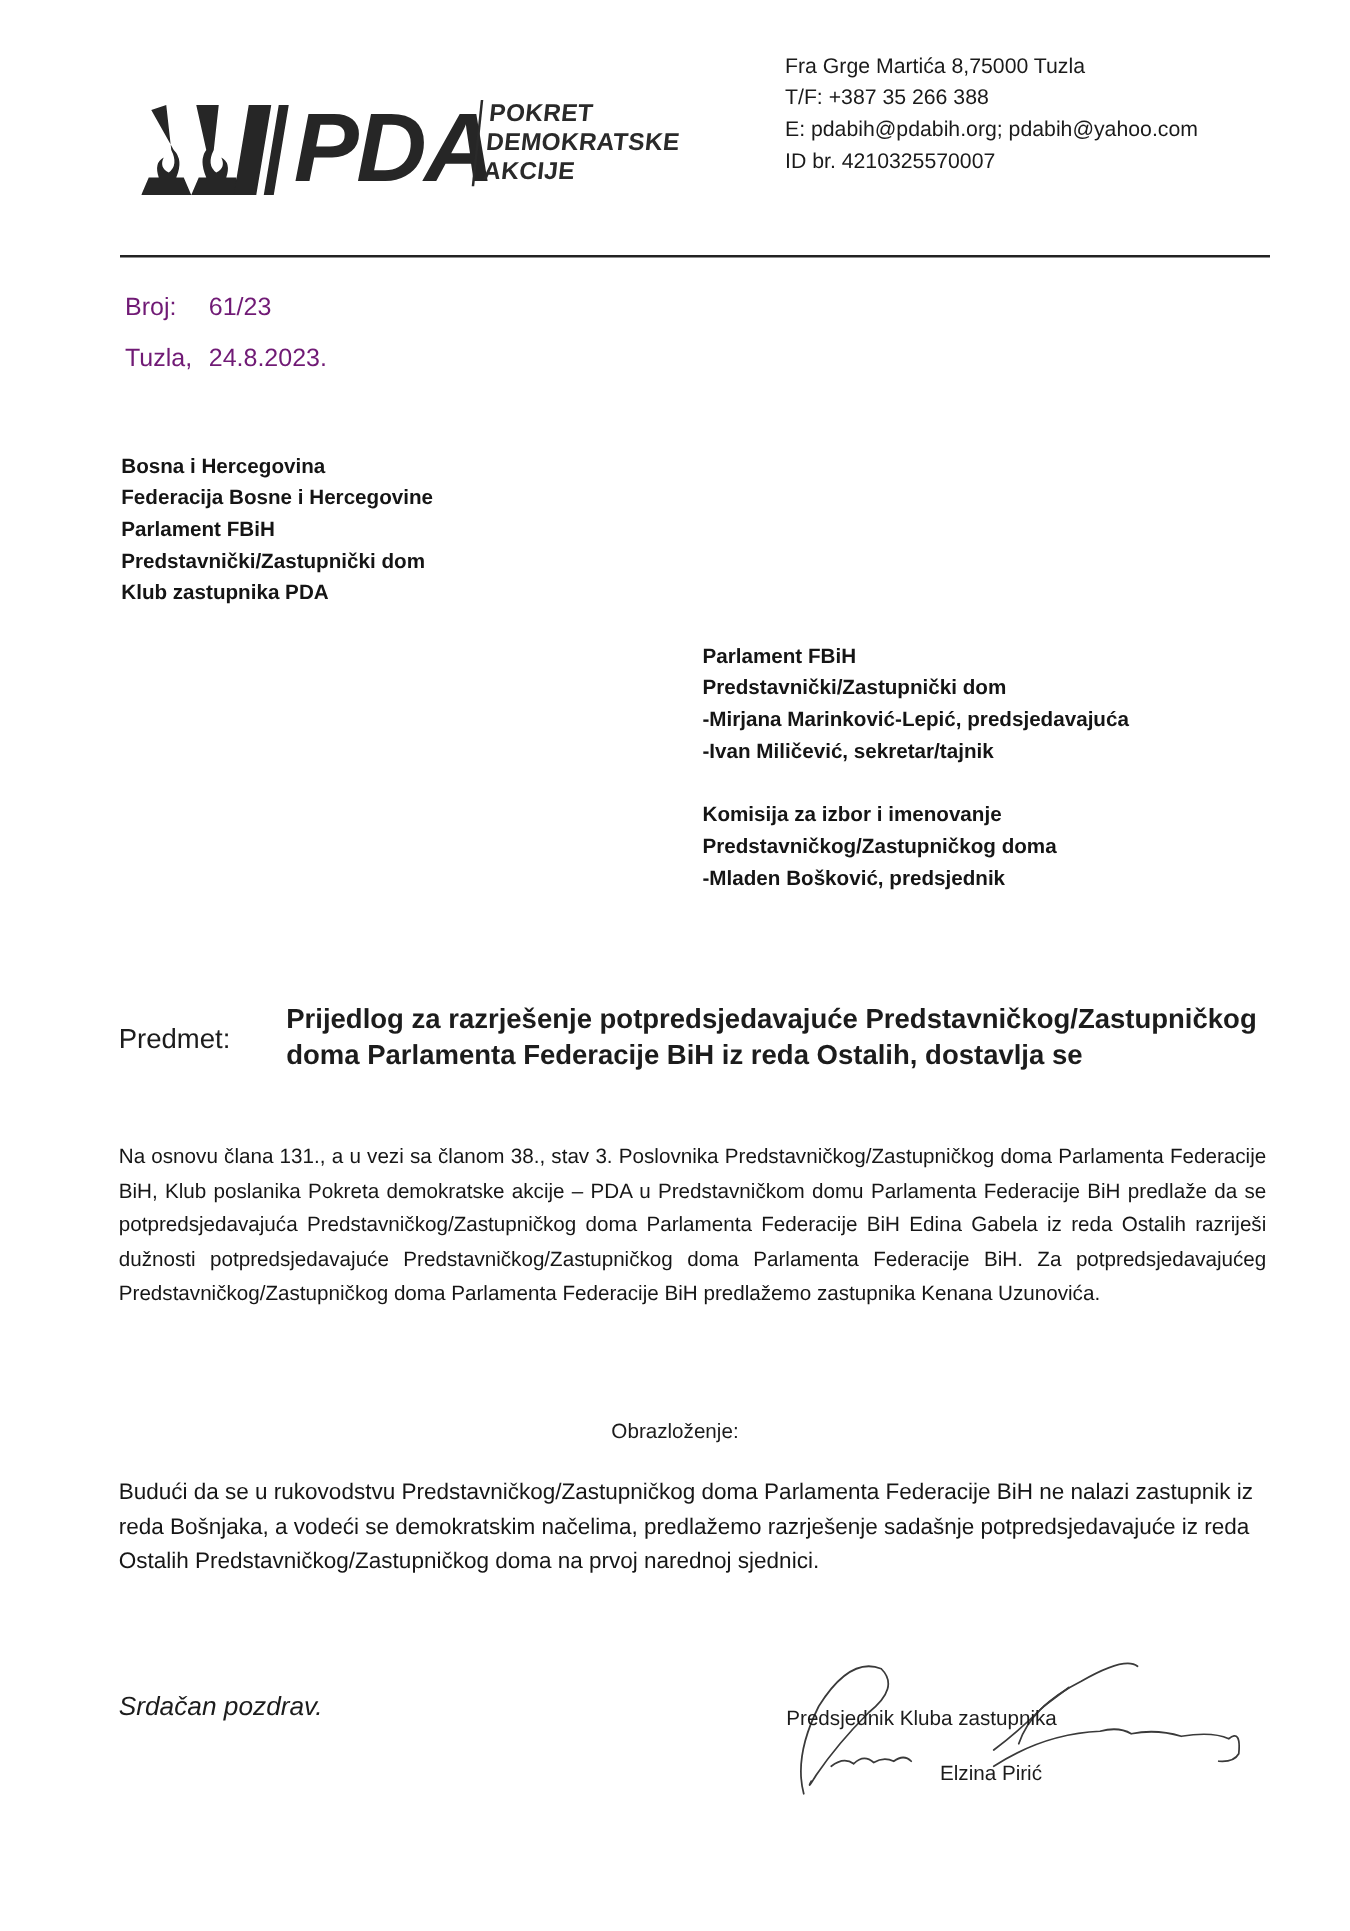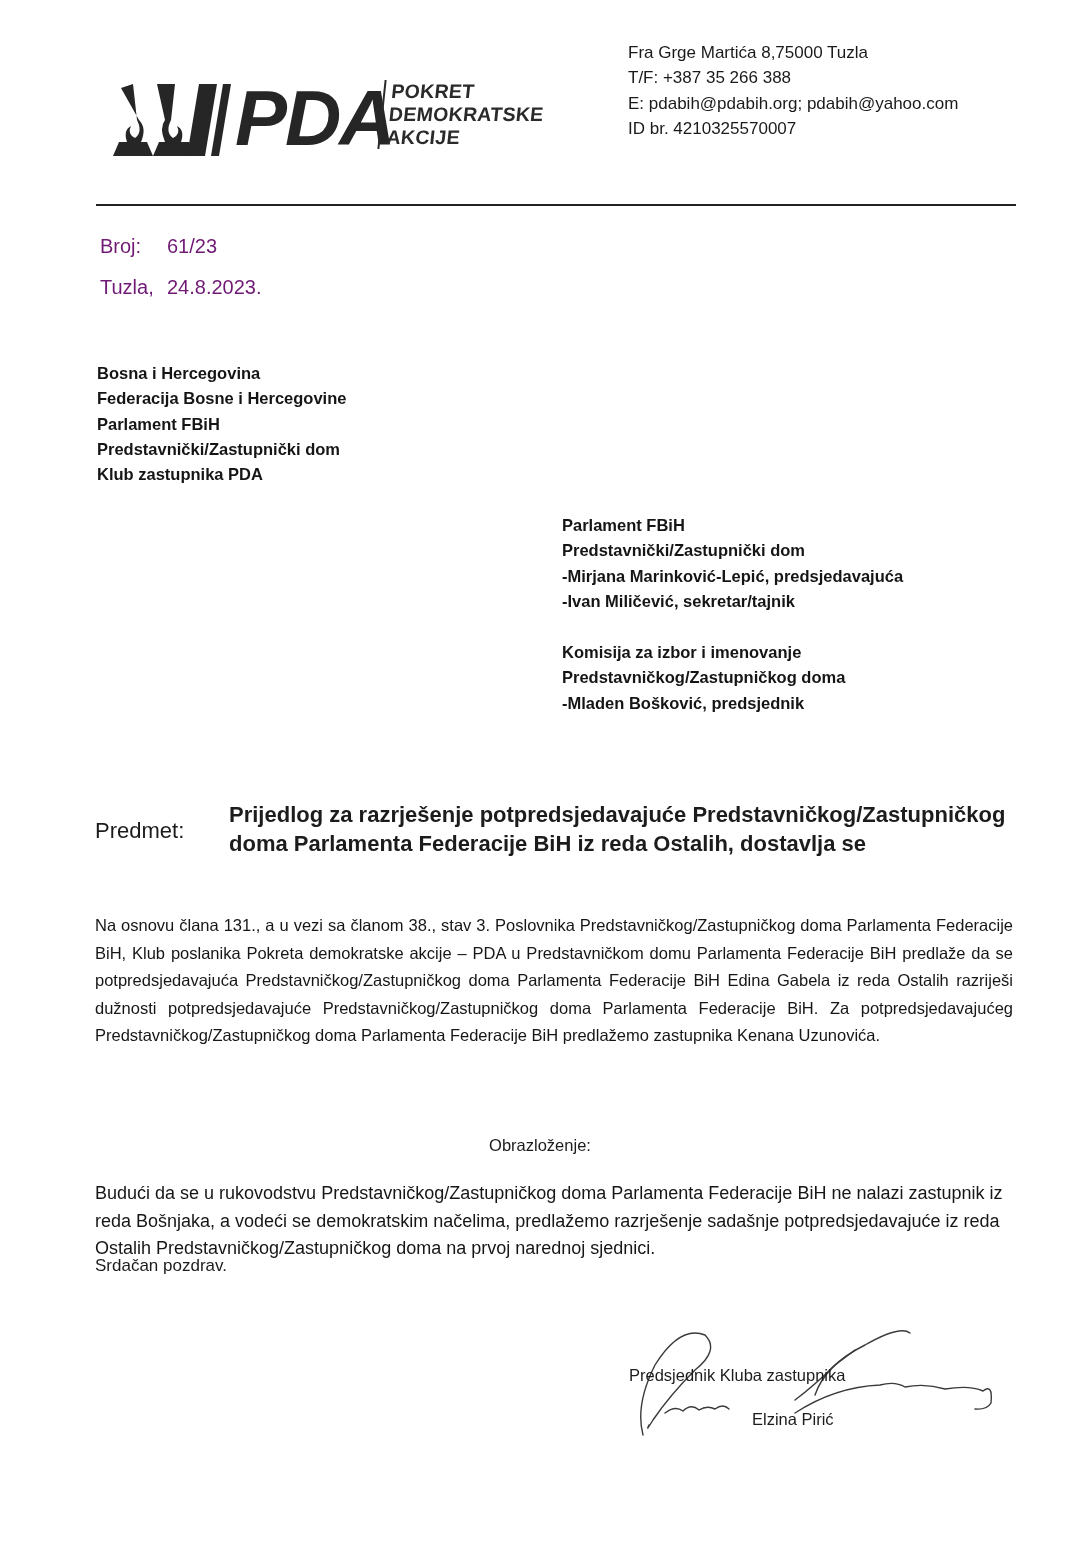--- a/index.html
+++ b/index.html
@@ -36,21 +36,21 @@
   .subj-text { left: 229px; top: 800px; width: 790px; font-size: 22px; line-height: 29px; font-weight: 700; }
   
   .body-para {
     left: 95px; top: 912px; width: 918px; font-size: 16.5px; line-height: 27.5px;
     text-align: justify; color: #161616;
   }
   .heading-center { left: 0; width: 1080px; top: 1136px; text-align: center; font-size: 16.5px; }
   .body-para2 {
     left: 95px; top: 1180px; width: 925px; font-size: 18px; line-height: 27.5px; color: #161616;
   }
-  .closing { left: 95px; top: 1256px; font-size: 17px; }
+  .closing { left: 95px; top: 1354px; font-size: 21px; font-style: italic; }
   .sig-title { left: 629px; top: 1366px; font-size: 16.5px; }
   .sig-name { left: 752px; top: 1410px; font-size: 16.5px; }
   .signature { left: 625px; top: 1325px; width: 380px; height: 115px; }
 </style>
 </head>
 <body>
 
 <div class="abs logo">
   <svg viewBox="0 0 260 78">
 

